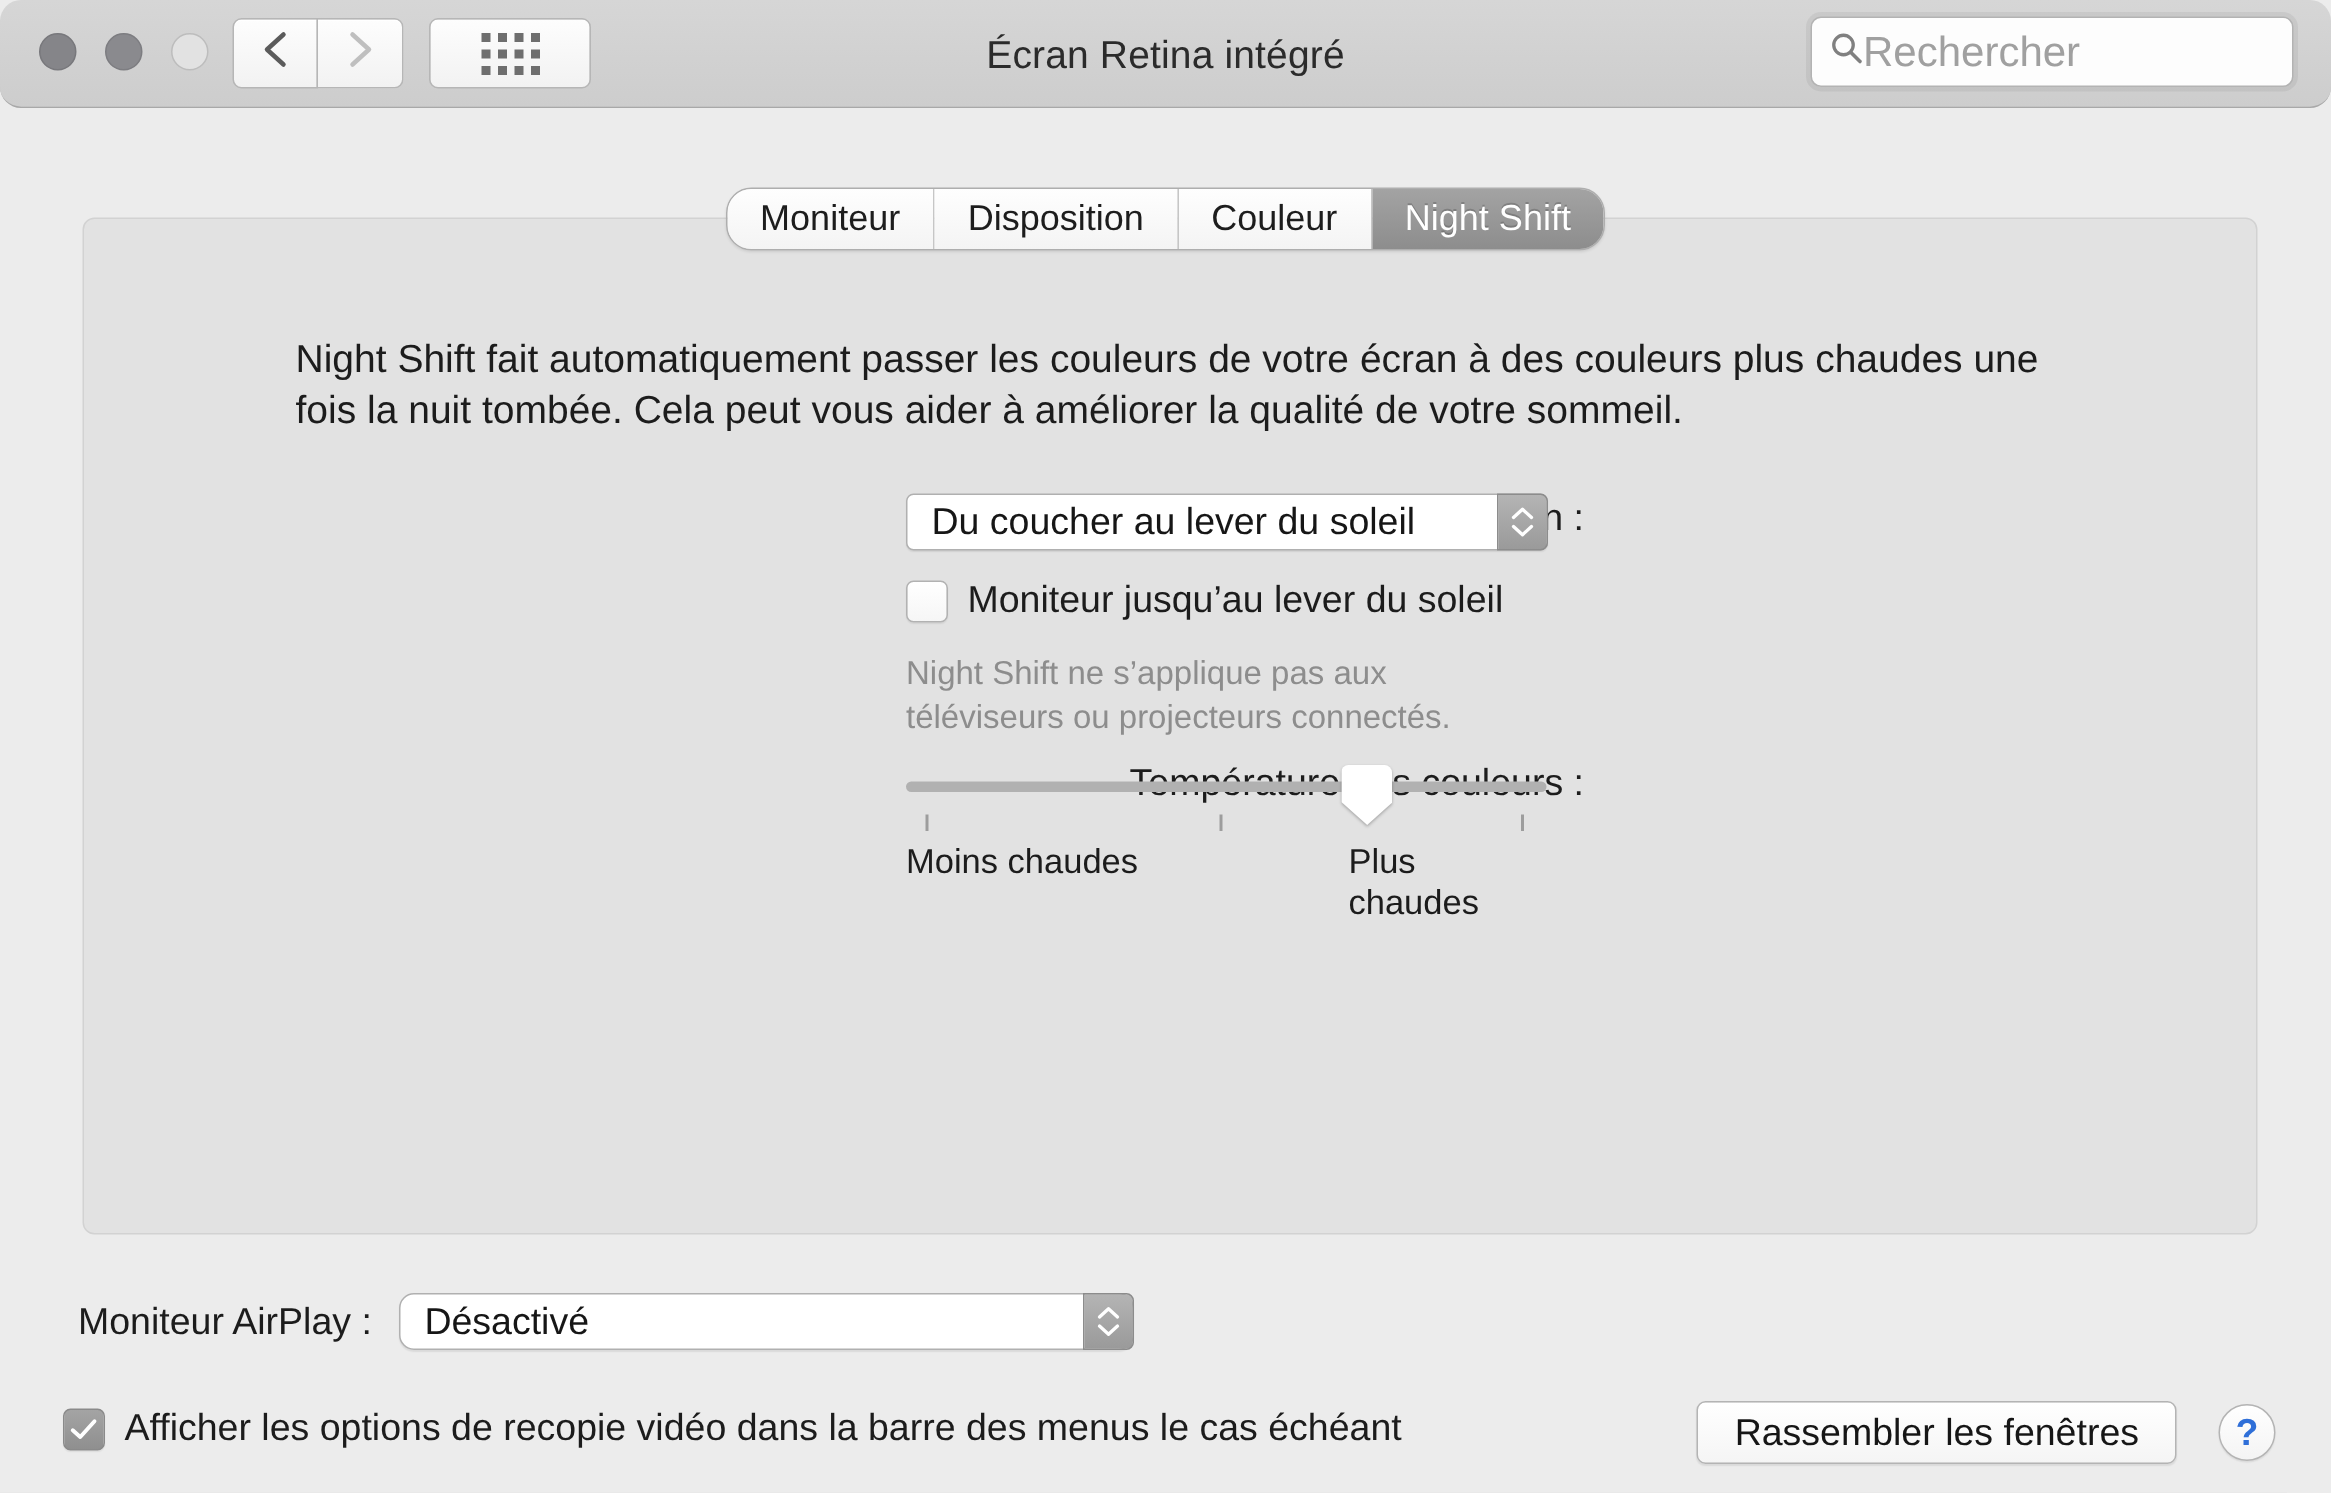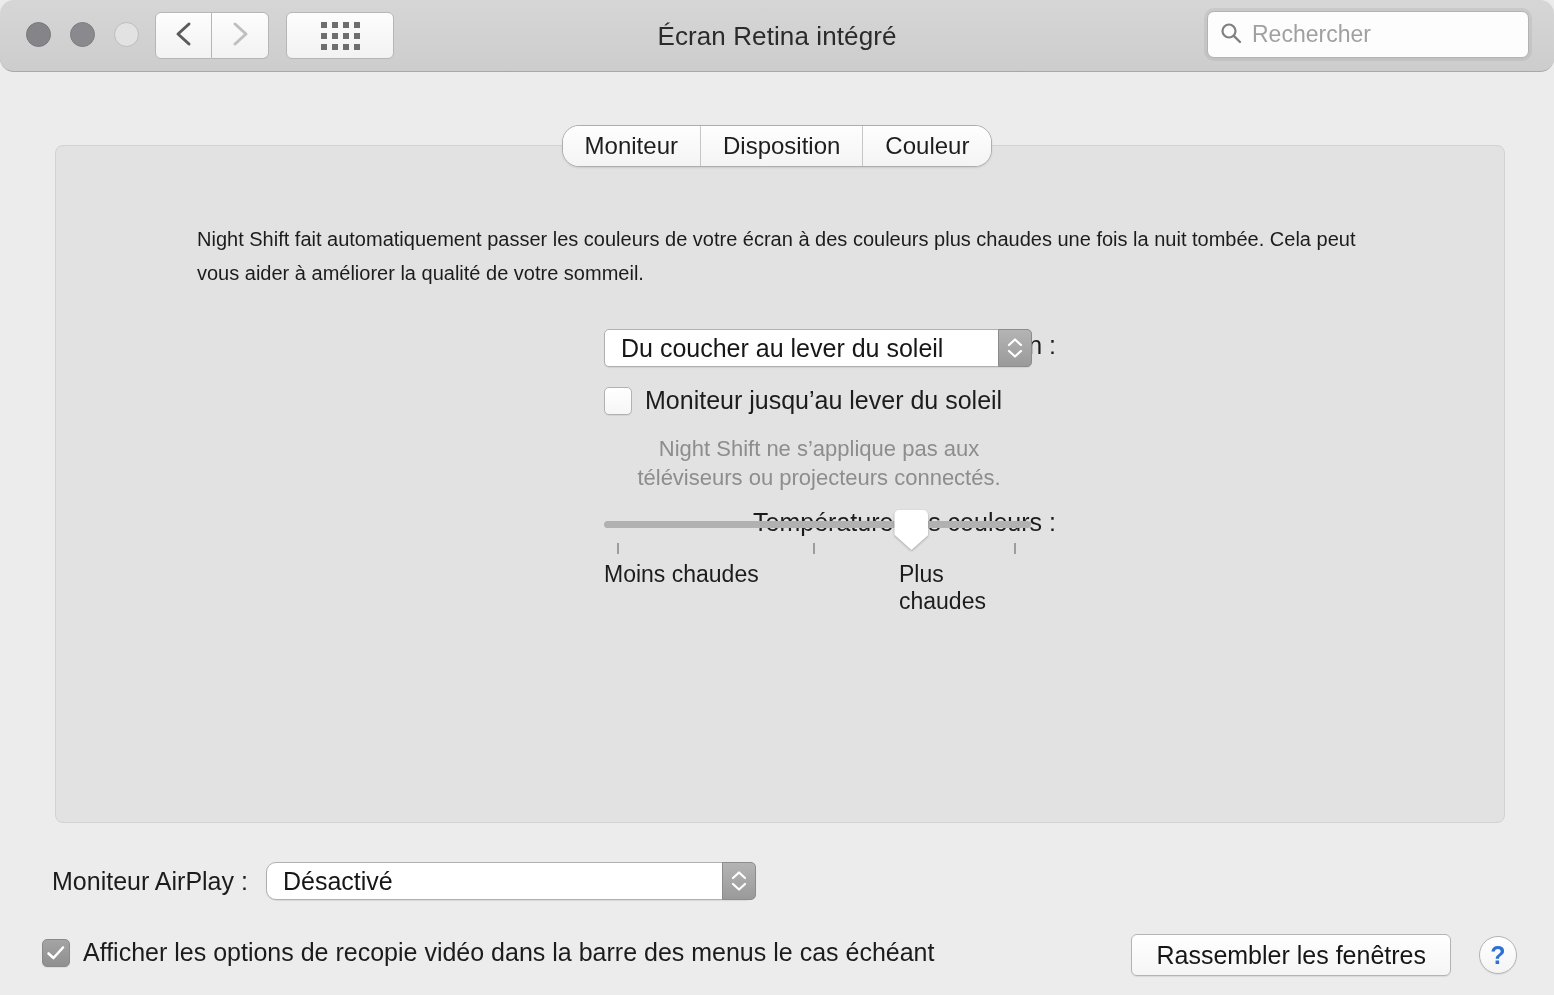--- a/index.html
+++ b/index.html
@@ -83,22 +83,21 @@
     border: 1px solid #b3b3b3;
     border-radius: 7px;
     box-shadow: 0 0 0 3px rgba(0,0,0,0.055);
     display: flex; align-items: center;
     padding: 0 10px 0 12px;
   }
   .searchwrap svg { flex: none; }
   .searchinput {
     border: none; outline: none; background: transparent;
     font-family: "Liberation Sans", sans-serif;
-    font-size: 23px; color: #3b82f6;
-    margin-left: 10px;
+    font-size: 28px; color: #3b82f6;
     width: 100%;
   }
   .searchinput::placeholder { color: #a0a0a0; }
 
   
   .tabbar {
     position: absolute;
     top: 125px; left: 0; width: 1554px;
     display: flex; justify-content: center;
     z-index: 5;
@@ -133,21 +132,21 @@
     width: 1450px; height: 678px;
     background: #e2e2e2;
     border: 1px solid #d2d2d2;
     border-radius: 8px;
   }
 
   .desc {
     position: absolute;
     left: 141px; top: 76px;
     width: 1180px;
-    font-size: 20px; line-height: 34px;
+    font-size: 26px; line-height: 34px;
     color: #1c1c1c;
   }
 
   
   .row { position: absolute; display: flex; align-items: center; }
   .rowlabel {
     font-size: 25px; color: #1c1c1c;
     text-align: right;
     white-space: nowrap;
   }
@@ -317,20 +316,21 @@
     </span>
     <input class="searchinput" type="text" placeholder="Rechercher" style="">
   </div>
 </div>
 
 <div class="tabbar">
   <div class="tabs">
     <div class="tab">Moniteur</div>
     <div class="tab">Disposition</div>
     <div class="tab">Couleur</div>
+    <div class="tab active">Night Shift</div>
   </div>
 </div>
 
 <div class="panel">
 
   <div class="desc">Night Shift fait automatiquement passer les couleurs de votre écran à des couleurs plus chaudes une fois la nuit tombée. Cela peut vous aider à améliorer la qualité de votre sommeil.</div>
 
   <div class="row" style="left:0; top:185px; width:1000px; justify-content:flex-end;">
     <span class="rowlabel" style="width:600px;">Programmation :</span>
   </div>
@@ -344,21 +344,21 @@
           <polyline points="2,2 8,7.5 14,2" fill="none" stroke="#ffffff" stroke-width="2.2" stroke-linecap="round" stroke-linejoin="round"></polyline>
         </svg>
     </span>
   </div>
 
   <div class="row" style="left:548px; top:240px;">
     <span class="cbox"></span>
     <span class="cbox-label">Moniteur jusqu’au lever du soleil</span>
   </div>
 
-  <div class="hint" style="left:548px; top:288px;text-align:center;">Night Shift ne s’applique pas aux téléviseurs ou projecteurs connectés.</div>
+  <div class="hint" style="left:548px; top:288px;">Night Shift ne s’applique pas aux téléviseurs ou projecteurs connectés.</div>
 
   <div class="row" style="left:0; top:362px; width:1000px; justify-content:flex-end;">
     <span class="rowlabel" style="width:600px;">Température des couleurs :</span>
   </div>
 
   <div class="slider-area" style="left:548px; top:367px;">
     <div class="track"></div>
     <div class="ticks">
       <i style="left:3%"></i>
       <i style="left:49%"></i>

